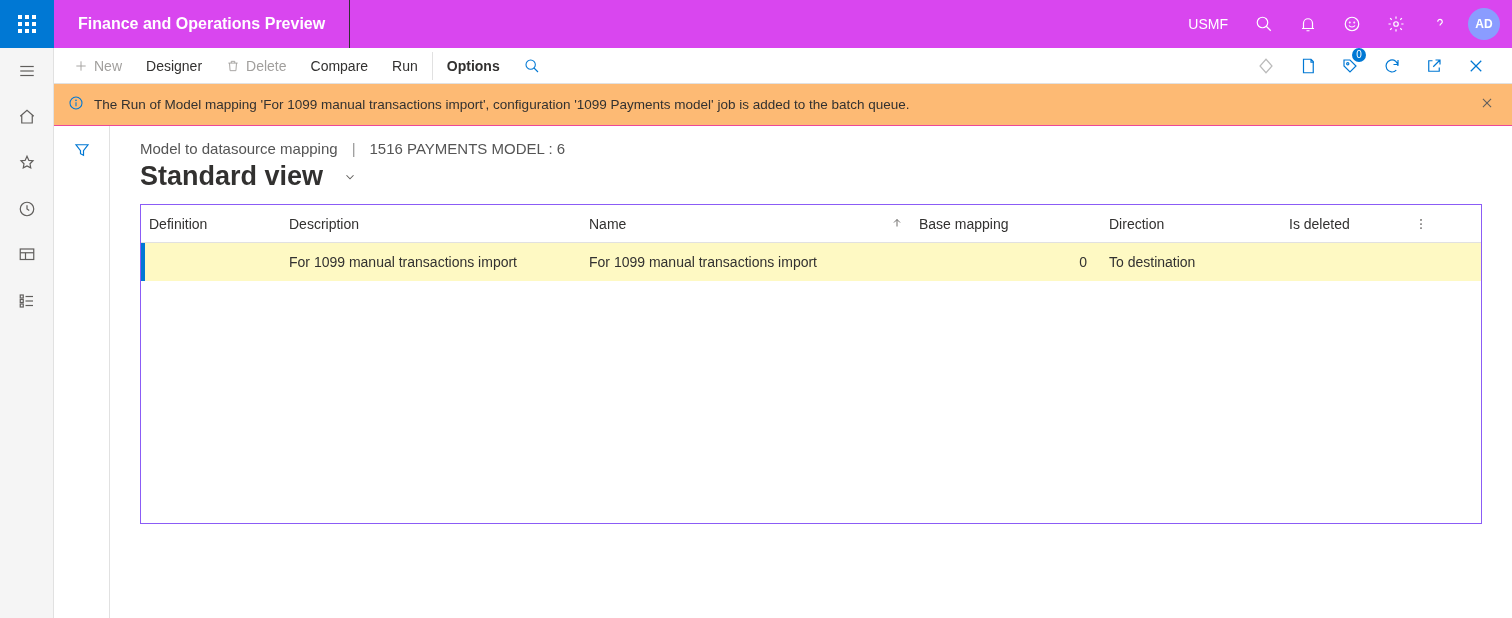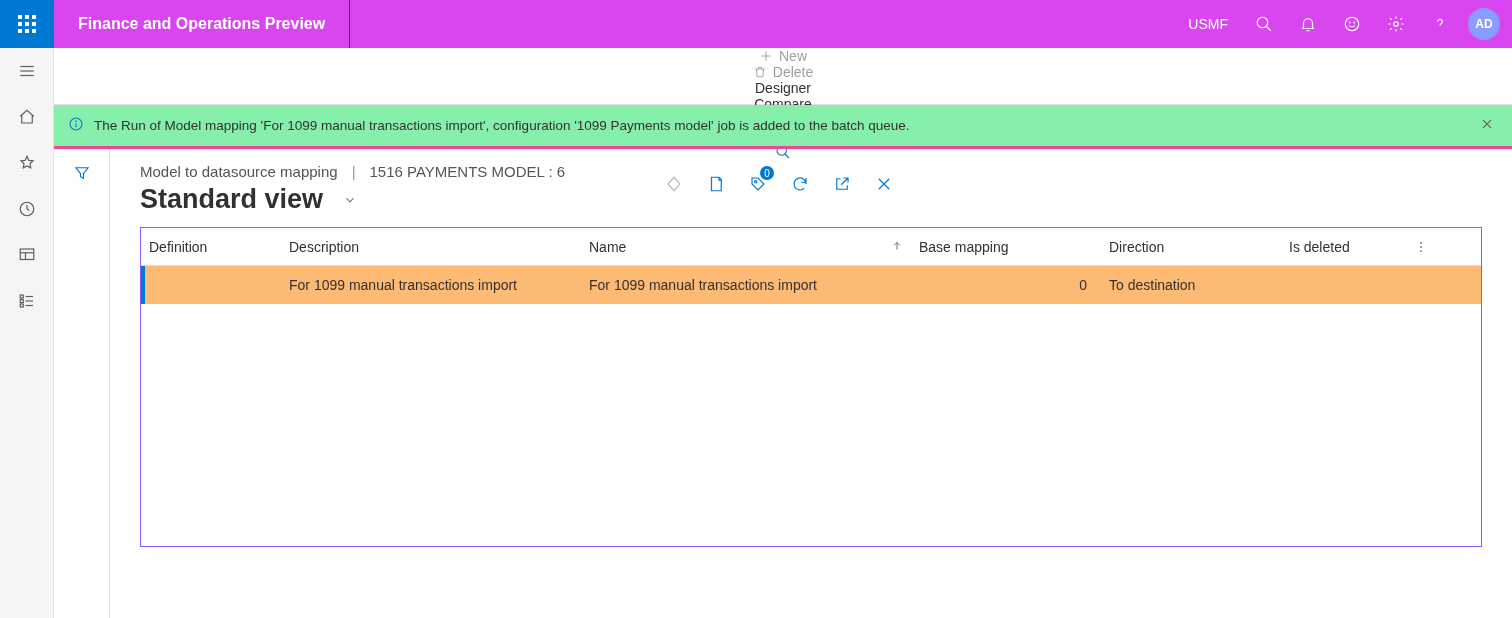--- a/index.html
+++ b/index.html
@@ -53,25 +53,24 @@
     width: 54px; height: 46px;
     display: flex; align-items: center; justify-content: center;
     cursor: pointer;
   }
   .rail-btn svg { stroke: #605e5c; fill: none; }
 
   .main { flex: 1; display: flex; flex-direction: column; min-width: 0; }
 
   
   .action-bar {
-    height: 57px;
+    height: 36px;
     border-bottom: 1px solid #e1e1e1;
     display: flex; align-items: center;
     padding: 0 8px;
-    flex-direction: column;
   }
   .ab-btn {
     display: flex; align-items: center; gap: 6px;
     padding: 0 12px; height: 100%;
     cursor: pointer; color: #323130;
   }
   .ab-btn.disabled { color: #a19f9d; cursor: default; }
   .ab-btn.bold { font-weight: 600; }
   .ab-sep { width: 1px; height: 28px; background: #e1e1e1; margin: 0 2px; }
   .ab-btn svg { stroke: currentColor; fill: none; }
@@ -83,22 +82,22 @@
   .badge {
     position: absolute; top: 6px; right: 4px;
     background: #0078d4; color: #fff;
     border-radius: 8px; font-size: 10px;
     min-width: 14px; height: 14px; padding: 0 3px;
     display: flex; align-items: center; justify-content: center;
   }
 
   
   .notif {
-    background: #86efac;
-    border-bottom: 3px solid #ec4899;
+    background: #fdba74;
+    border-bottom: 1px solid #ec4899;
     display: flex; align-items: center;
     padding: 8px 14px;
     font-size: 13.5px;
   }
   .notif .info-icon { margin-right: 10px; }
   .notif .info-icon svg { stroke: #0078d4; fill: none; }
   .notif-text { flex: 1; }
   .notif-close { cursor: pointer; padding: 4px; }
   .notif-close svg { stroke: #605e5c; }
 
@@ -161,21 +160,21 @@
     font-weight: 400;
   }
   .gh-cell { padding: 0 8px; display: flex; align-items: center; gap: 6px; cursor: pointer; }
   .sort-ind svg { stroke: #605e5c; }
   .gh-more { justify-content: center; }
 
   .grid-row {
     height: 38px;
     position: relative;
   }
-  .grid-row.sel { background: #fdba74; }
+  .grid-row.sel { background: #fef9c3; }
   .row-marker {
     position: absolute; left: 0; top: 0; bottom: 0; width: 4px;
     background: #0078d4;
   }
   .gc { padding: 0 8px; white-space: nowrap; overflow: hidden; text-overflow: ellipsis; }
   .gc.right { text-align: right; padding-right: 14px; }
 </style>
 </head>
 <body>
 
@@ -279,29 +278,29 @@
   <div class="main">
 
     <div class="action-bar">
       <div class="ab-btn disabled">
         <svg width="14" height="14" viewBox="0 0 24 24" stroke-width="1.6">
             <line x1="12" y1="4" x2="12" y2="20"></line>
             <line x1="4" y1="12" x2="20" y2="12"></line>
           </svg>
         <span>New</span>
       </div>
+      <div class="ab-btn">
+          <span>Designer</span>
+        </div>
       <div class="ab-btn disabled">
         <svg width="14" height="14" viewBox="0 0 24 24" stroke-width="1.6">
             <path d="M4 7h16M9 7V4h6v3M6 7l1 13h10l1-13"></path>
           </svg>
         <span>Delete</span>
       </div>
-      <div class="ab-btn">
-          <span>Designer</span>
-        </div>
       <div class="ab-btn">
           <span>Compare</span>
         </div>
       <div class="ab-btn">
           <span>Run</span>
         </div>
       <div class="ab-sep"></div>
       <div class="ab-btn bold">
           <span>Options</span>
         </div>

